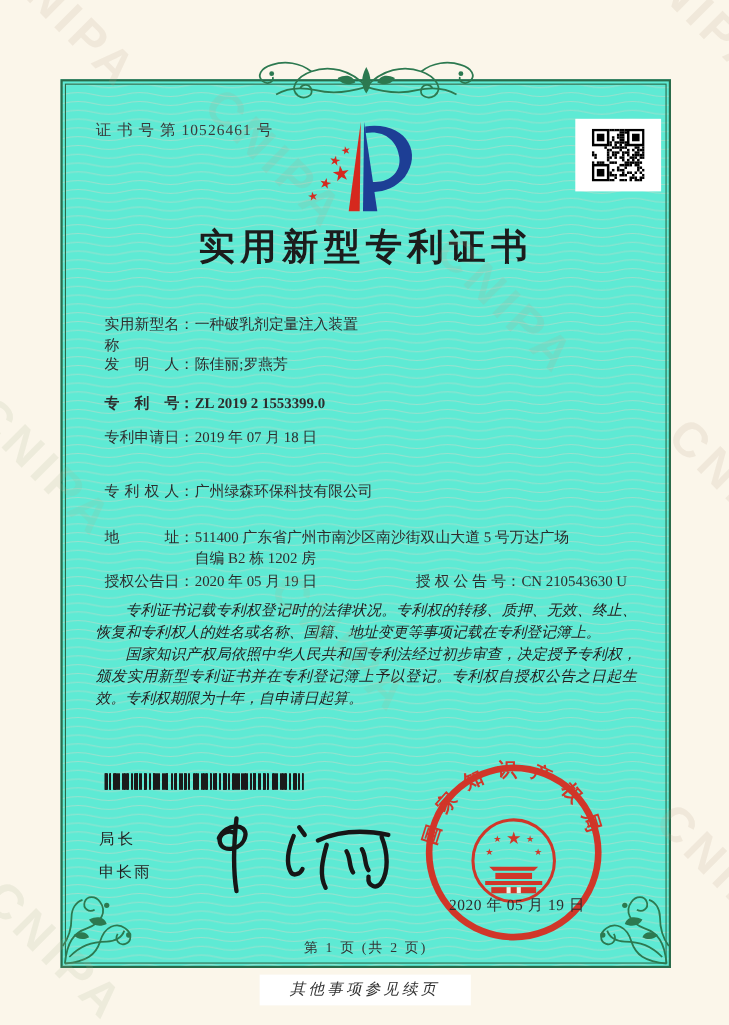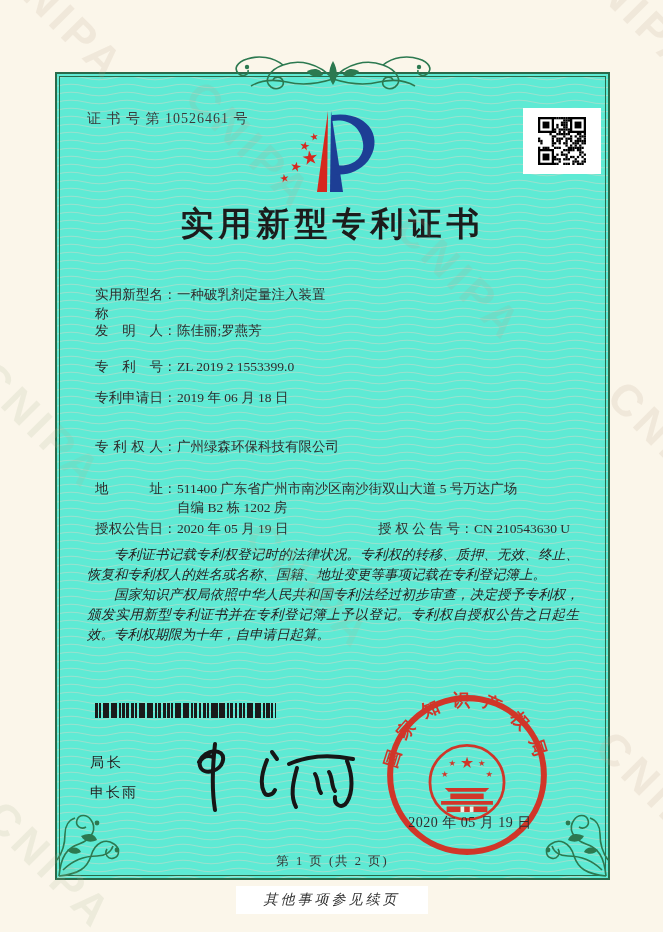--- a/index.html
+++ b/index.html
@@ -34,21 +34,21 @@
   .qr-box{position:absolute;left:466px;top:34px;width:78px;height:66px;background:#ffffff;
           display:flex;align-items:center;justify-content:center;}
   .title{position:absolute;left:0;right:0;top:128px;text-align:center;
          font-size:33px;font-weight:600;letter-spacing:5px;color:#1c1c1c;}
   
   .row{position:absolute;left:38px;display:flex;font-size:13.5px;line-height:19px;color:#2d2d2d;}
   .row .lbl{width:68px;text-align:justify;text-align-last:justify;}
   .row .colon{width:14px;}
   .row .val{white-space:nowrap;}
   .val-line{display:block;white-space:nowrap;}
-  .row-name{top:211px;} .row-inventor{top:247px;justify-content:center;} .row-patno{top:283px;}
+  .row-name{top:211px;} .row-inventor{top:247px;justify-content:center;} .row-patno{top:283px;font-weight:bold;}
   .row-filing{top:314px;} .row-patentee{top:363px;} .row-address{top:405px;}
   .row-grant{top:445px;}
   .grant2{position:absolute;left:248px;display:flex;margin-left:35px;}
   .grant2 .lbl{width:82px;}
   
   .paras{position:absolute;left:30px;width:492px;top:471px;
          font-size:13.5px;line-height:20px;font-style:italic;color:#222;}
   .paras p{margin:0;text-indent:2em;text-align:justify;}
   
   .barcode{position:absolute;left:38px;top:629px;width:181px;height:15px;
@@ -330,21 +330,21 @@
       <span class="val">陈佳丽;罗燕芳</span>
   </div>
   <div class="row row-patno">
     <span class="lbl">专利号</span>
       <span class="colon">：</span>
       <span class="val">ZL 2019 2 1553399.0</span>
   </div>
   <div class="row row-filing">
     <span class="lbl">专利申请日</span>
       <span class="colon">：</span>
-      <span class="val">2019 年 06 月 18 日</span>
+      <span class="val">2019 年 07 月 18 日</span>
   </div>
   <div class="row row-patentee">
     <span class="lbl">专利权人</span>
       <span class="colon">：</span>
       <span class="val">广州绿森环保科技有限公司</span>
   </div>
   <div class="row row-address">
     <span class="lbl">地址</span>
       <span class="colon">：</span>
     <span class="val">

